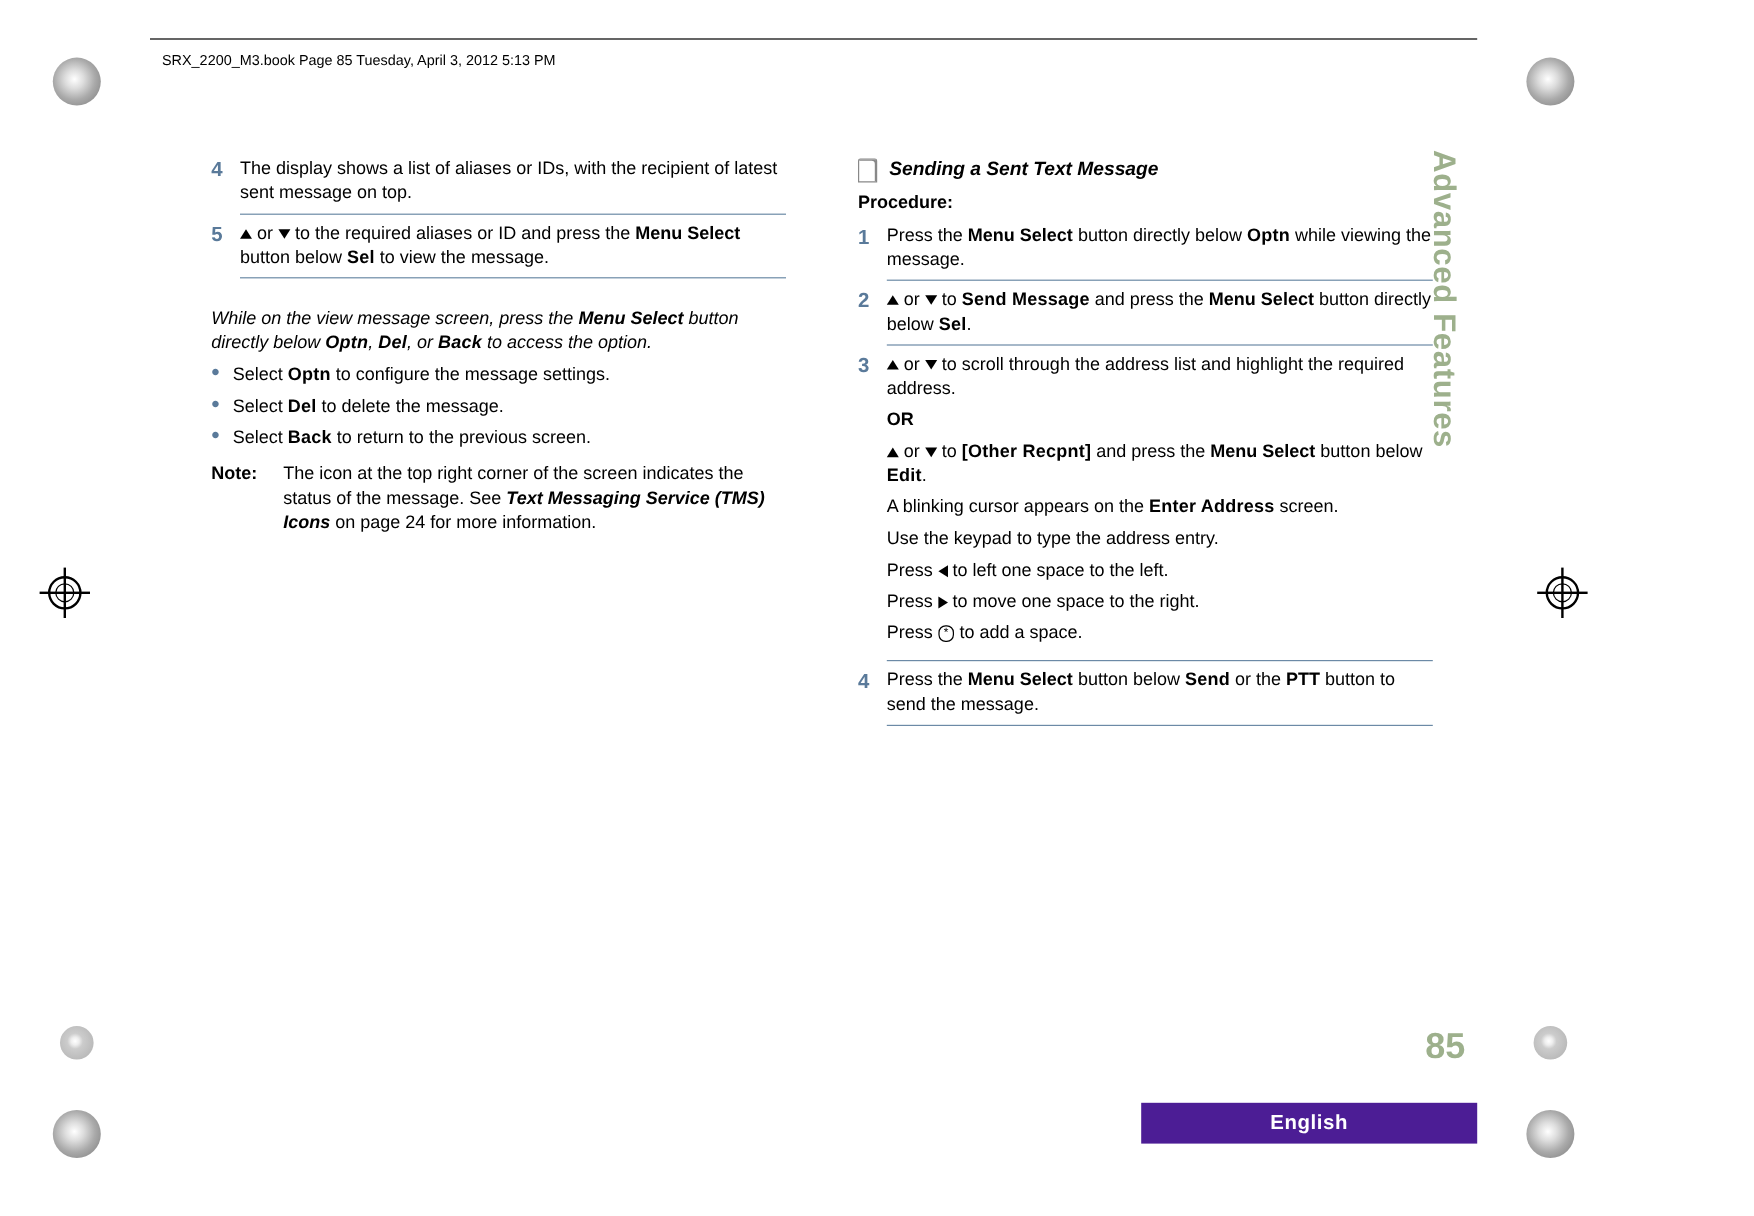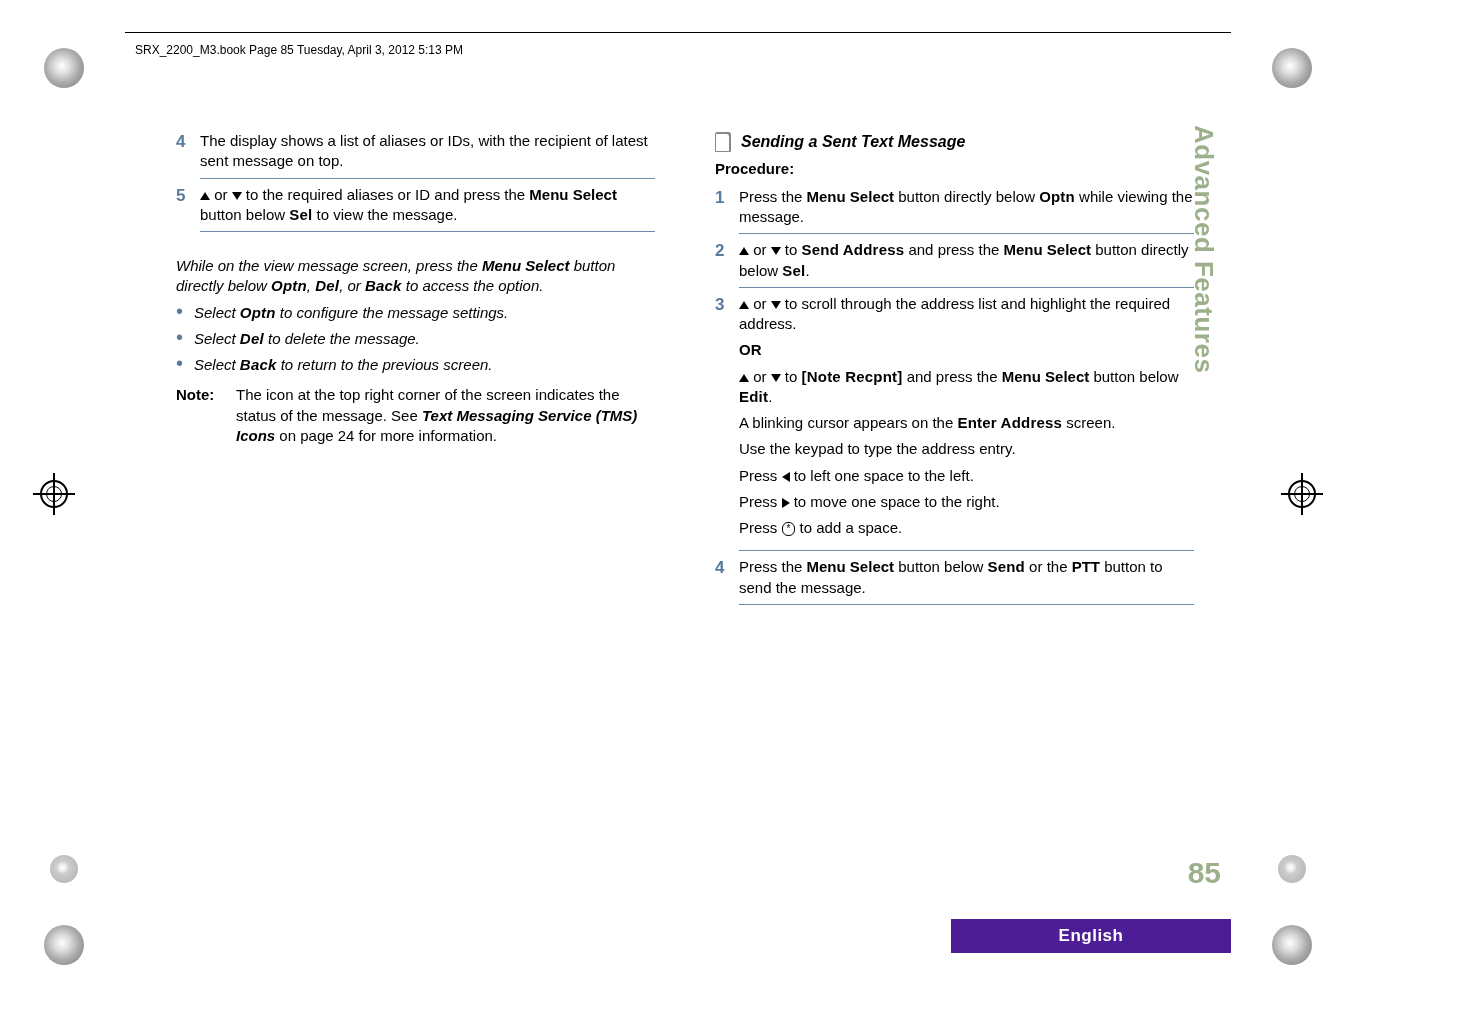--- a/index.html
+++ b/index.html
@@ -12,21 +12,21 @@
 .step{display:flex;align-items:flex-start;margin-top:6px}
 .step .num{color:#5a7a9a;font-weight:bold;width:24px;flex-shrink:0;font-size:17px}
 .step .body{flex:1}
 hr.step-rule{border:none;border-top:1px solid #6c8aa6;margin:6px 0 6px 24px}
 .italic{font-style:italic}
 .bold{font-weight:bold}
 .ui{font-family:Verdana,Arial,sans-serif;font-weight:bold;letter-spacing:.2px}
 .bullets{margin:6px 0 10px 0}
 .bullet{display:flex;align-items:flex-start;margin-top:6px}
 .bullet .dot{color:#5a7a9a;font-size:20px;line-height:16px;width:18px;flex-shrink:0}
-.bullet .btxt{flex:1;font-style:italic}
+.bullet .btxt{flex:1;}
 .note-row{display:flex;margin-top:0}
 .note-row .nlabel{font-weight:bold;width:60px;flex-shrink:0}
 .note-row .nbody{flex:1}
 .sending-head{display:flex;align-items:center;margin-bottom:6px;margin-top:6px}
 .sending-head .picon{width:14px;height:18px;border:1px solid #888;border-radius:2px 2px 0 0;margin-right:10px;box-shadow:inset -3px 3px 0 -2px #888}
 .sending-head .stitle{font-style:italic;font-weight:bold;font-size:16px}
 .proc{font-weight:bold;margin:6px 0 8px 0}
 .tri{display:inline-block;width:0;height:0;vertical-align:middle}
 .tri-up{border-left:5px solid transparent;border-right:5px solid transparent;border-bottom:8px solid #000}
 .tri-down{border-left:5px solid transparent;border-right:5px solid transparent;border-top:8px solid #000}
@@ -111,31 +111,31 @@
         <div class="num">1</div>
         <div class="body">
           <span>Press the </span><span class="bold">Menu Select</span><span> button directly below </span><span class="ui">Optn</span><span> while viewing the message.</span>
         </div>
       </div>
       <hr class="step-rule">
 
       <div class="step">
         <div class="num">2</div>
         <div class="body">
-          <span class="tri tri-up"></span><span> or </span><span class="tri tri-down"></span><span> to </span><span class="ui">Send Address</span><span> and press the </span><span class="bold">Menu Select</span><span> button directly below </span><span class="ui">Sel</span><span>.</span>
+          <span class="tri tri-up"></span><span> or </span><span class="tri tri-down"></span><span> to </span><span class="ui">Send Message</span><span> and press the </span><span class="bold">Menu Select</span><span> button directly below </span><span class="ui">Sel</span><span>.</span>
         </div>
       </div>
       <hr class="step-rule">
 
       <div class="step">
         <div class="num">3</div>
         <div class="body">
           <p><span class="tri tri-up"></span><span> or </span><span class="tri tri-down"></span><span> to scroll through the address list and highlight the required address.</span></p>
           <p class="bold">OR</p>
-          <p><span class="tri tri-up"></span><span> or </span><span class="tri tri-down"></span><span> to </span><span class="ui">[Note Recpnt]</span><span> and press the </span><span class="bold">Menu Select</span><span> button below </span><span class="ui">Edit</span><span>.</span></p>
+          <p><span class="tri tri-up"></span><span> or </span><span class="tri tri-down"></span><span> to </span><span class="ui">[Other Recpnt]</span><span> and press the </span><span class="bold">Menu Select</span><span> button below </span><span class="ui">Edit</span><span>.</span></p>
           <p><span>A blinking cursor appears on the </span><span class="ui">Enter Address</span><span> screen.</span></p>
           <p>Use the keypad to type the address entry.</p>
           <p><span>Press </span><span class="tri tri-left"></span><span> to left one space to the left.</span></p>
           <p><span>Press </span><span class="tri tri-right"></span><span> to move one space to the right.</span></p>
           <p><span>Press </span><span class="keycap">*</span><span> to add a space.</span></p>
         </div>
       </div>
       <hr class="step-rule">
 
       <div class="step">

